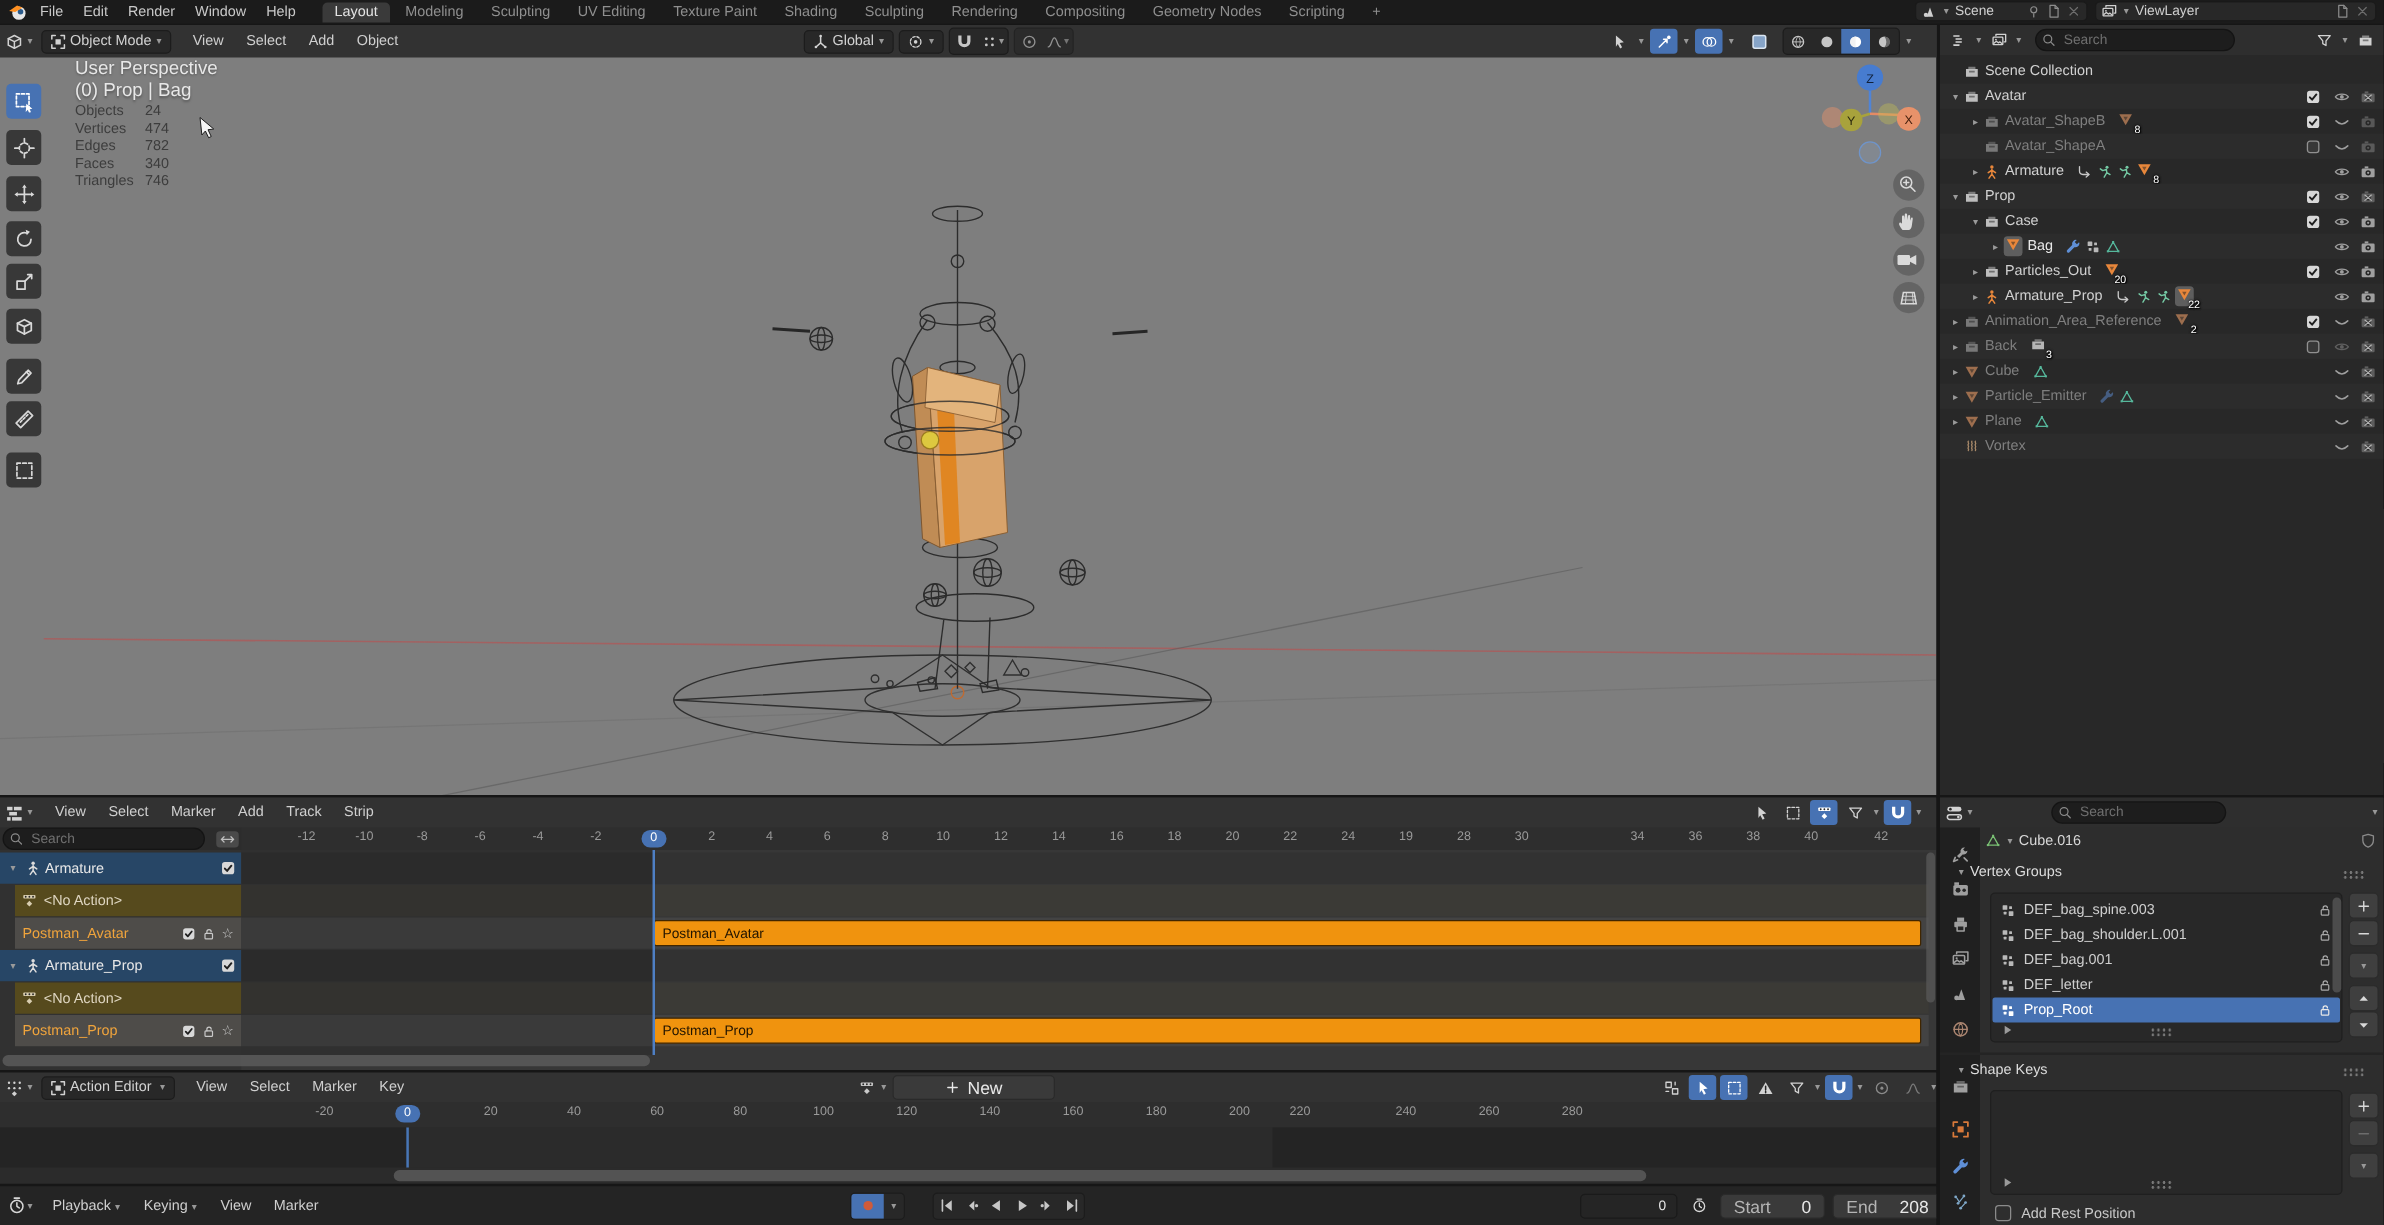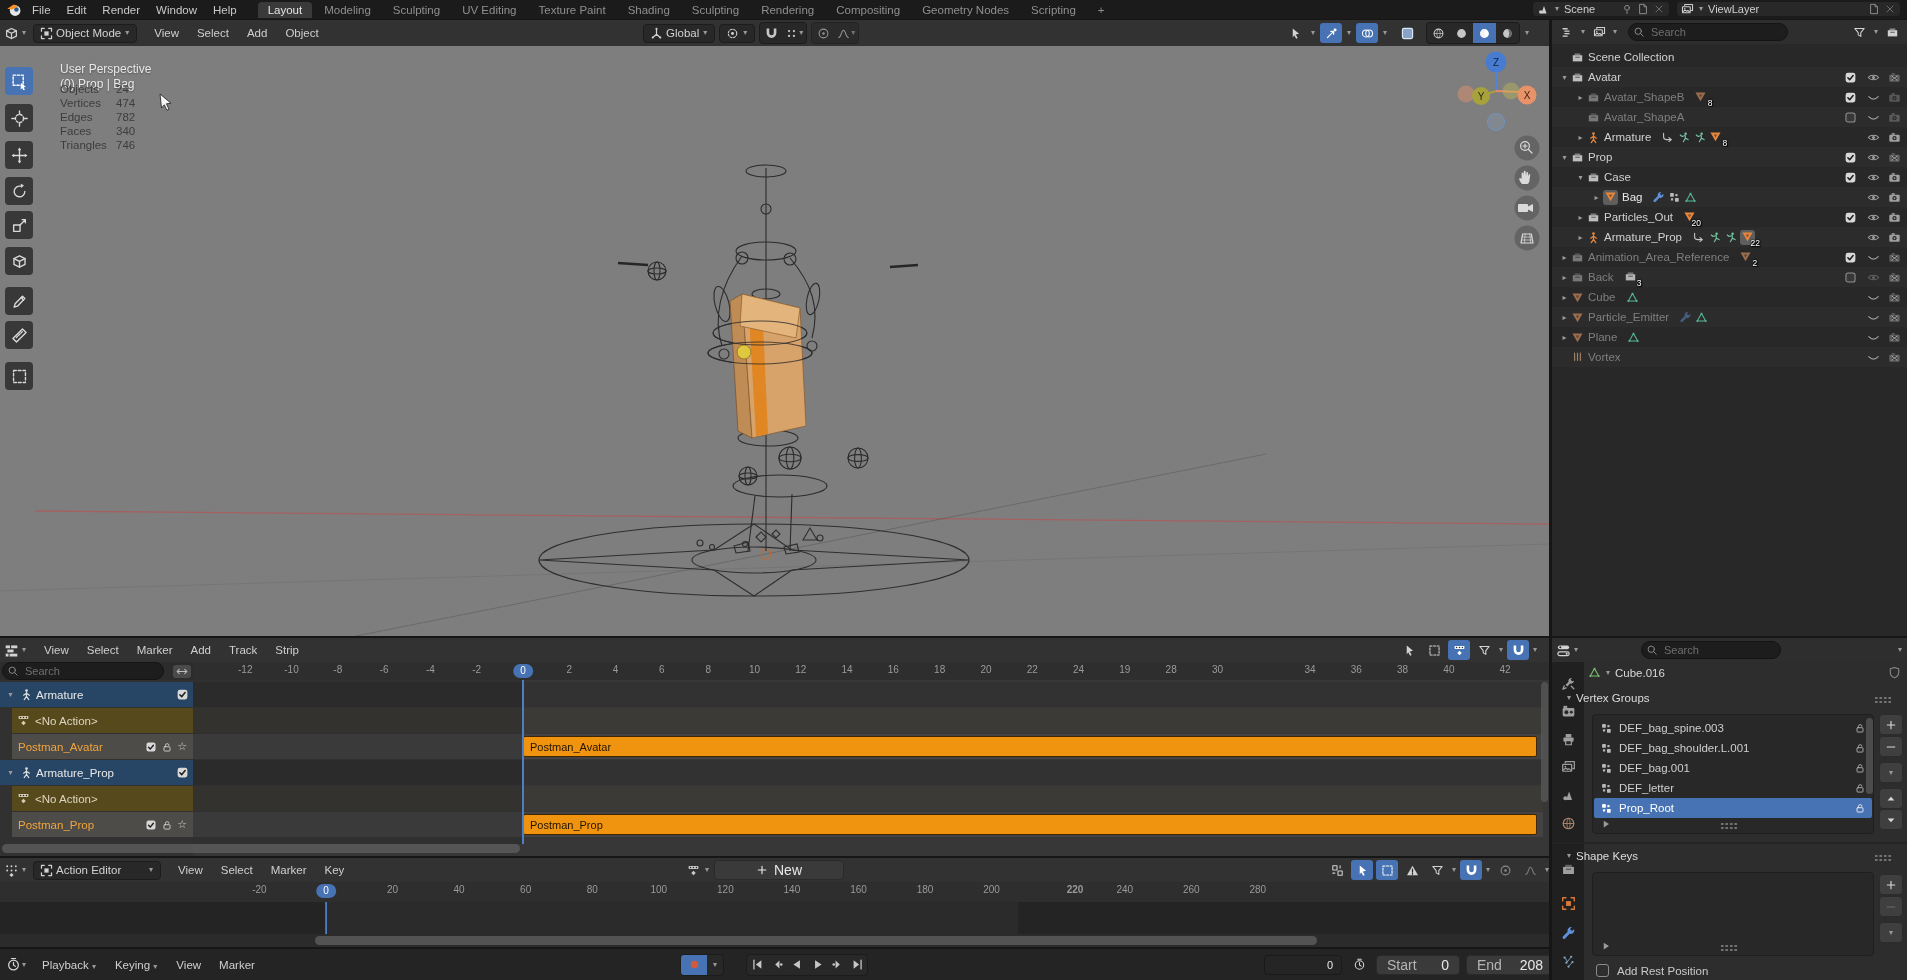--- a/index.html
+++ b/index.html
@@ -38,21 +38,21 @@
   .idsel{display:inline-flex;align-items:center;background:#282828;border:1px solid #1a1a1a;
       border-radius:4px;height:16px;padding:0 4px;gap:4px;font-size:11px;color:#cfcfcf}
   
   #viewport{left:0;top:20px;width:1549px;height:616px;background:#7e7e7e}
   #vp-hdr{height:26px}
   #vp-canvas{position:absolute;left:0;top:26px}
   #vp-toolbar{position:absolute;left:5px;top:36px;width:30px}
   .tbtn{position:absolute;left:0;width:28px;height:28px;border-radius:4px;background:rgba(50,50,50,.92);
       display:flex;align-items:center;justify-content:center;color:#d8d8d8}
   .tbtn.on{background:#4772b3;color:#fff}
-  #vp-overlay{position:absolute;left:60px;top:42px;color:#e8e8e8;font-size:12px;
+  #vp-overlay{position:absolute;left:60px;top:26px;color:#e8e8e8;font-size:15px;
       text-shadow:0 1px 2px rgba(0,0,0,.35)}
   #vp-stats{position:absolute;left:60px;top:62px;color:#3d3d3d;font-size:11.5px;text-shadow:none}
   #vp-stats .srow{display:flex;height:14px;line-height:14px}
   #vp-stats .slab{width:56px}
   
   #outliner{left:1552px;top:20px;width:355px;height:616px;background:#282828}
   #outliner .hdr{background:#2e2e2e}
   .orow{position:absolute;left:0;width:355px;height:20px;display:flex;align-items:center;font-size:11.5px;color:#d1d1d1}
   .orow.alt{background:#2c2c2c}
   .orow.dim{color:#7f7f7f}
@@ -1519,21 +1519,21 @@
               <circle cx="8" cy="3.4" r="1"></circle>
               <circle cx="12.6" cy="3.4" r="1"></circle>
               <circle cx="3.4" cy="8" r="1"></circle>
               <circle cx="8" cy="8" r="1"></circle>
               <circle cx="12.6" cy="8" r="1"></circle>
               <path d="M8 10.6l2.2 2.2L8 15l-2.2-2.2z"></path>
             </g>
           </svg>
         </span>
       <span class="chev">▾</span>
-      <div class="dd" style="margin-left:4px;width:128px">
+      <div class="dd" style="margin-left:4px;width:107px">
         <span class="ic ic13" id="ic-dmode">
             <svg viewBox="0 0 16 16" fill="none" stroke="currentColor" stroke-width="1.3" stroke-linecap="round" stroke-linejoin="round">
               <path d="M1.8 1.8h3.4M1.8 1.8v3.4M14.2 1.8h-3.4M14.2 1.8v3.4M1.8 14.2h3.4M1.8 14.2v-3.4M14.2 14.2h-3.4M14.2 14.2v-3.4" stroke-width="1.5"></path>
               <rect x="5.4" y="5.4" width="5.2" height="5.2" fill="currentColor" stroke="none"></rect>
             </svg>
           </span>
         <span style="flex:1">Action Editor</span>
         <span class="chev">▾</span>
       </div>
       <div id="dope-menus" style="display:flex;margin-left:6px">
@@ -1634,21 +1634,21 @@
         <span class="rnum" style="left: 392.56px;">20</span>
         <span class="rnum" style="left: 459.12px;">40</span>
         <span class="rnum" style="left: 525.68px;">60</span>
         <span class="rnum" style="left: 592.24px;">80</span>
         <span class="rnum" style="left: 658.8px;">100</span>
         <span class="rnum" style="left: 725.36px;">120</span>
         <span class="rnum" style="left: 791.92px;">140</span>
         <span class="rnum" style="left: 858.48px;">160</span>
         <span class="rnum" style="left: 925.04px;">180</span>
         <span class="rnum" style="left: 991.6px;">200</span>
-        <span class="rnum" style="left: 1075px; font-weight: bold;">220</span>
+        <span class="rnum" style="left: 1040px;">220</span>
         <span class="rnum" style="left: 1124.72px;">240</span>
         <span class="rnum" style="left: 1191.28px;">260</span>
         <span class="rnum" style="left: 1257.84px;">280</span>
       </div>
     <div id="dope-area" style="position:absolute;left:0;top:44px;right:0;height:32px;background:#2b2b2b"></div>
     <div class="cfline" style="left:325px;top:44px;height:32px"></div>
     <div class="hscroll" style="left:315px;top:78px;width:1002px"></div>
   <div style="position: absolute; top: 44px; height: 32px; background: rgba(0, 0, 0, 0.14); pointer-events: none; left: 0px; width: 326px;"></div>
       <div style="position: absolute; top: 44px; height: 32px; background: rgba(0, 0, 0, 0.14); pointer-events: none; left: 1018.22px; width: 530.776px;"></div>
     </div>

